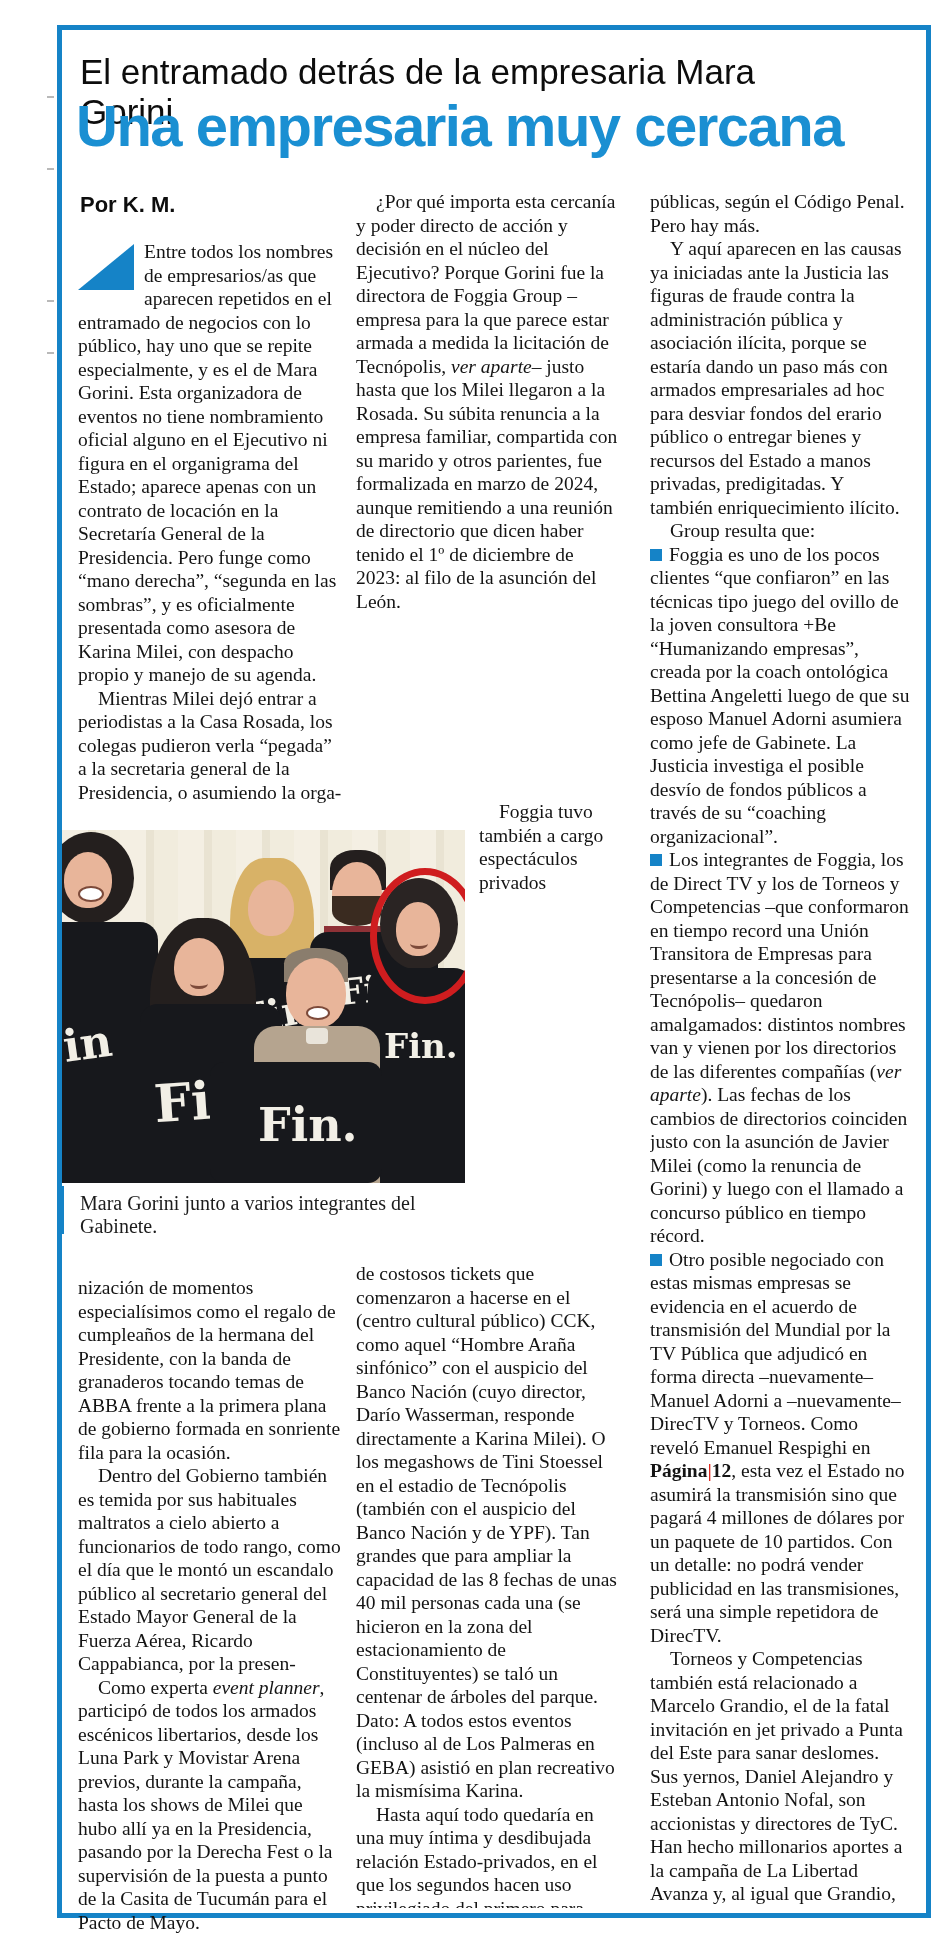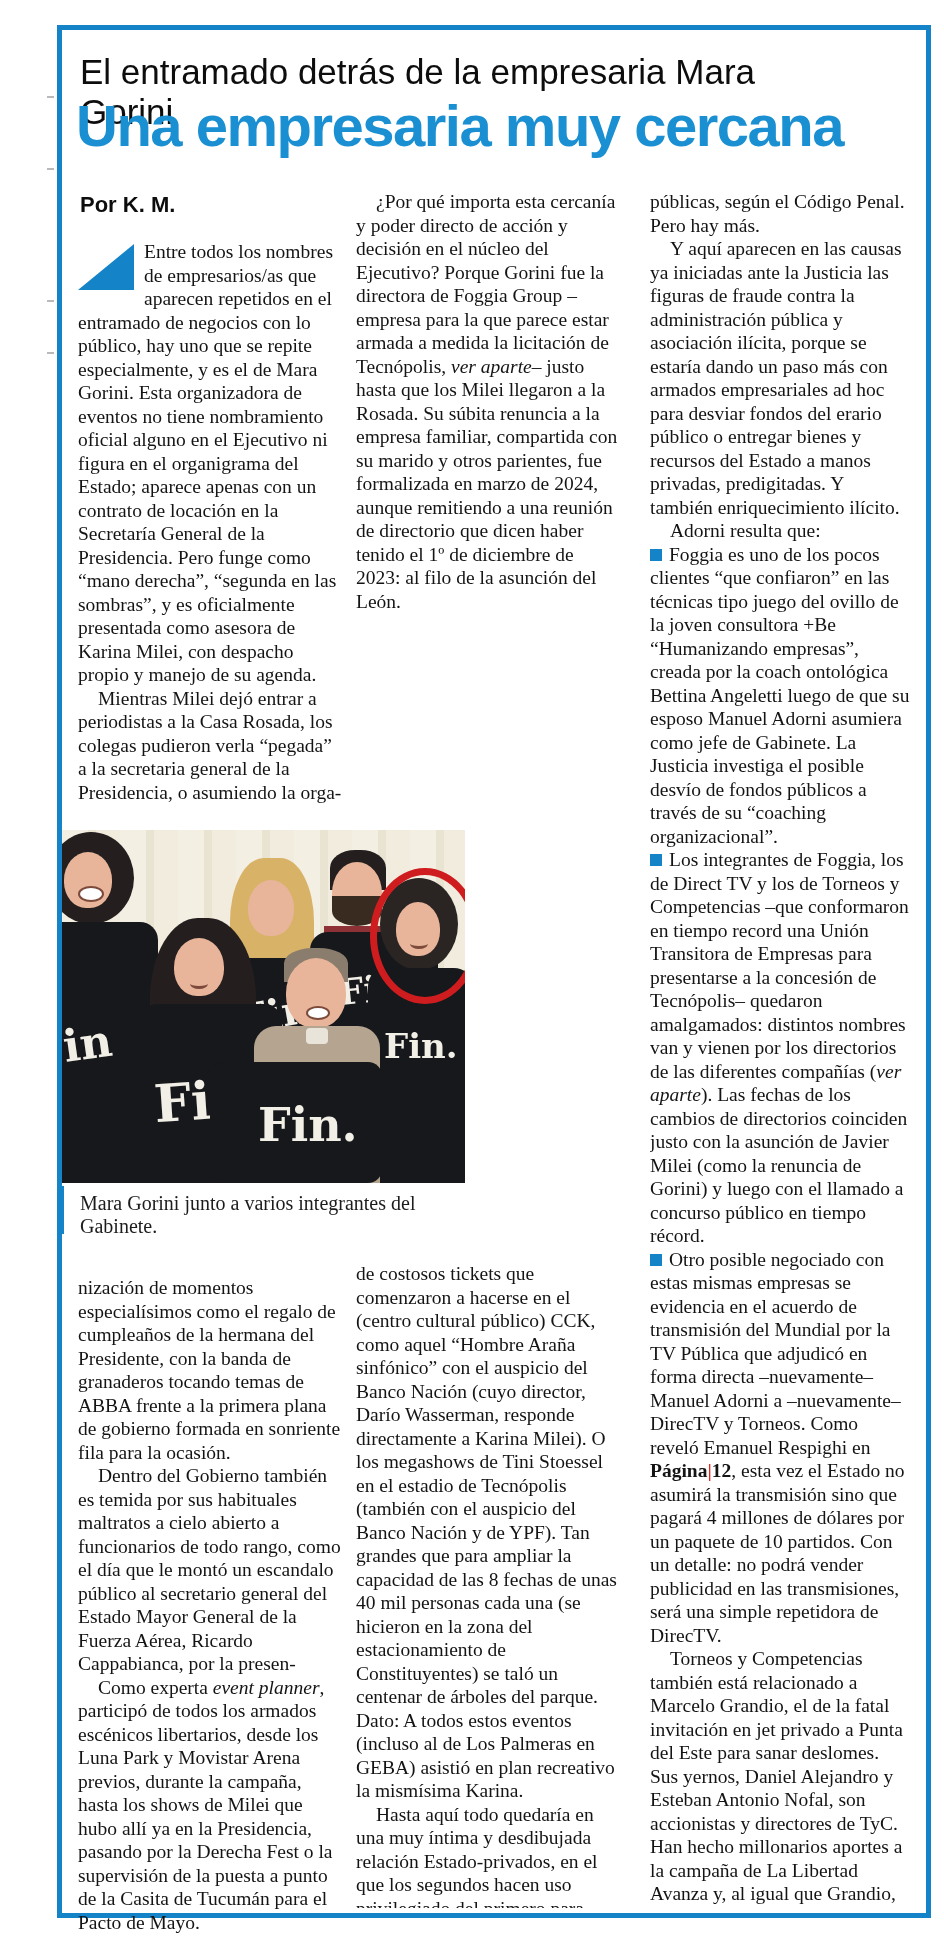--- a/index.html
+++ b/index.html
@@ -58,25 +58,26 @@
 
 <div id="col1-top" class="col">
     <p><span class="tri"></span><span>Entre todos los nombres de empresarios/as que aparecen repetidos en el entramado de negocios con lo público, hay uno que se repite especialmente, y es el de Mara Gorini. Esta organizadora de eventos no tiene nombramiento oficial alguno en el Ejecutivo ni figura en el organigrama del Estado; aparece apenas con un contrato de locación en la Secretaría General de la Presidencia. Pero funge como “mano derecha”, “segunda en las sombras”, y es oficialmente presentada como asesora de Karina Milei, con despacho propio y manejo de su agenda.</span></p>
     <p class="indent"><span>Mientras Milei dejó entrar a periodistas a la Casa Rosada, los colegas pudieron verla “pegada” a la secretaria general de la Presidencia, o asumiendo la orga-</span></p>
   </div>
 <div id="col2-top" class="col">
     <p class="indent"><span>¿Por qué importa esta cercanía y poder directo de acción y decisión en el núcleo del Ejecutivo? Porque Gorini fue la directora de Foggia Group –empresa para la que parece estar armada a medida la licitación de Tecnópolis, </span><span class="it">ver aparte</span><span>– justo hasta que los Milei llegaron a la Rosada. Su súbita renuncia a la empresa familiar, compartida con su marido y otros parientes, fue formalizada en marzo de 2024, aunque remitiendo a una reunión de directorio que dicen haber tenido el 1º de diciembre de 2023: al filo de la asunción del León.</span></p>
     <p class="indent"></p>
   </div>
 <div id="col2-narrow" class="col">
+    <p class="indent"><span>Foggia tuvo también a cargo espectáculos privados</span></p>
   </div>
 <div id="col3" class="col">
     <p><span>públicas, según el Código Penal. Pero hay más.</span></p>
     <p class="indent"><span>Y aquí aparecen en las causas ya iniciadas ante la Justicia las figuras de fraude contra la administración pública y asociación ilícita, porque se estaría dando un paso más con armados empresariales ad hoc para desviar fondos del erario público o entregar bienes y recursos del Estado a manos privadas, predigitadas. Y también enriquecimiento ilícito.</span></p>
-    <p class="indent"><span>Adorni resulta que:</span></p>
+    <p class="indent"><span>Group resulta que:</span></p>
     <p><span class="bullet"></span><span>Foggia es uno de los pocos clientes “que confiaron” en las técnicas tipo juego del ovillo de la joven consultora +Be “Humanizando empresas”, creada por la coach ontológica Bettina Angeletti luego de que su esposo Manuel Adorni asumiera como jefe de Gabinete. La Justicia investiga el posible desvío de fondos públicos a través de su “coaching organizacional”.</span></p>
     <p><span class="bullet"></span><span>Los integrantes de Foggia, los de Direct TV y los de Torneos y Competencias –que conformaron en tiempo record una Unión Transitora de Empresas para presentarse a la concesión de Tecnópolis– quedaron amalgamados: distintos nombres van y vienen por los directorios de las diferentes compañías (</span><span class="it">ver aparte</span><span>). Las fechas de los cambios de directorios coinciden justo con la asunción de Javier Milei (como la renuncia de Gorini) y luego con el llamado a concurso público en tiempo récord.</span></p>
     <p><span class="bullet"></span><span>Otro posible negociado con estas mismas empresas se evidencia en el acuerdo de transmisión del Mundial por la TV Pública que adjudicó en forma directa –nuevamente– Manuel Adorni a –nuevamente– DirecTV y Torneos. Como reveló Emanuel Respighi en </span><span class="bd">Página</span><span class="bd rd">|</span><span class="bd">12</span><span>, esta vez el Estado no asumirá la transmisión sino que pagará 4 millones de dólares por un paquete de 10 partidos. Con un detalle: no podrá vender publicidad en las transmisiones, será una simple repetidora de DirecTV.</span></p>
     <p class="indent"><span>Torneos y Competencias también está relacionado a Marcelo Grandio, el de la fatal invitación en jet privado a Punta del Este para sanar deslomes. Sus yernos, Daniel Alejandro y Esteban Antonio Nofal, son accionistas y directores de TyC. Han hecho millonarios aportes a la campaña de La Libertad Avanza y, al igual que Grandio, figura más de un ingreso suyo a Casa Rosada.</span></p>
   </div>
 <div id="col1-bottom" class="col">
     <p><span>nización de momentos especialísimos como el regalo de cumpleaños de la hermana del Presidente, con la banda de granaderos tocando temas de ABBA frente a la primera plana de gobierno formada en sonriente fila para la ocasión.</span></p>
     <p class="indent"><span>Dentro del Gobierno también es temida por sus habituales maltratos a cielo abierto a funcionarios de todo rango, como el día que le montó un escandalo público al secretario general del Estado Mayor General de la Fuerza Aérea, Ricardo Cappabianca, por la presen-</span></p>
     <p class="indent"><span>Como experta </span><span class="it">event planner</span><span>, participó de todos los armados escénicos libertarios, desde los Luna Park y Movistar Arena previos, durante la campaña, hasta los shows de Milei que hubo allí ya en la Presidencia, pasando por la Derecha Fest o la supervisión de la puesta a punto de la Casita de Tucumán para el Pacto de Mayo.</span></p>
   </div>

